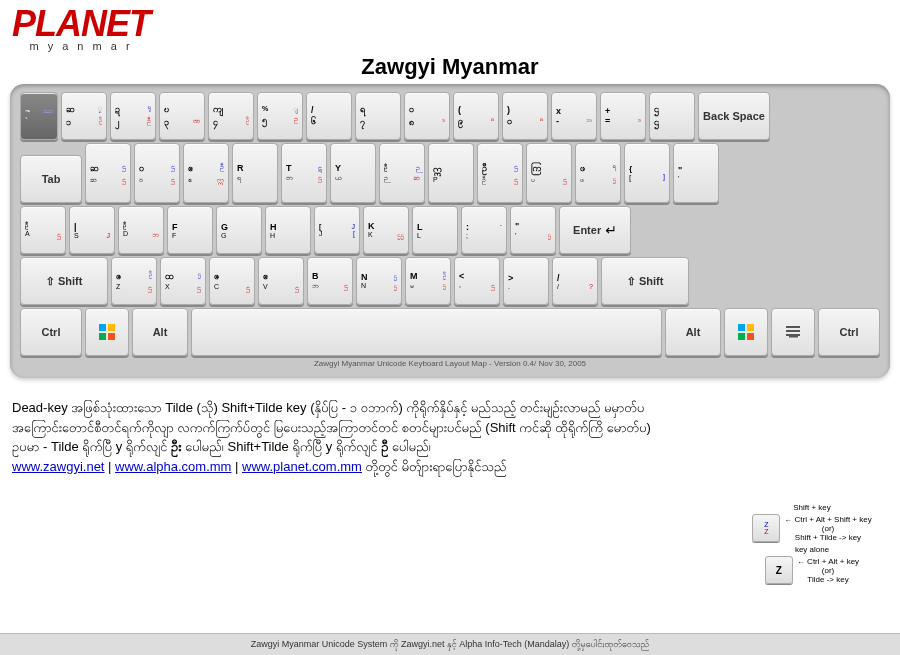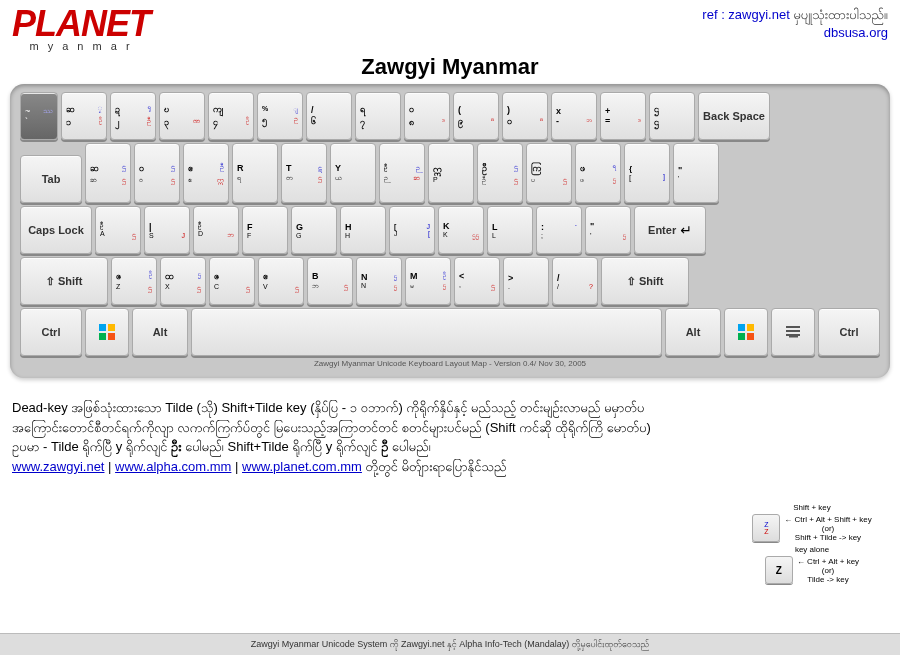--- a/index.html
+++ b/index.html
@@ -154,24 +154,20 @@
     .char-red { color: #cc0000; font-size: 7px; }
   </style>
 </head>
 <body>
 
 <div class="header">
   <div>
     <div class="logo-planet">PLANET</div>
     <div class="logo-myanmar">m y a n m a r</div>
   </div>
-  <div class="ref-text">
-    <div><span class="blue">ref : zawgyi.net</span> မှပျုသုံးထားပါသည်။</div>
-    <div class="blue">dbsusa.org</div>
-  </div>
 </div>
 
 <div class="title-area">
   <h1>Zawgyi Myanmar</h1>
 </div>
 
 <div class="keyboard-wrap">
 
   <div class="key-row">
     <div class="key key-dark" style="width:38px;">
@@ -449,23 +445,20 @@
           <span class="char-blue"></span>
         </div>
       <div class="row-bot">
           <span style="font-size:7px;color:#000;">'</span>
           <span class="char-red"></span>
         </div>
     </div>
   </div>
 
   <div class="key-row">
-    <div class="key key-caps">
-      <div class="key-label-only">Caps Lock</div>
-    </div>
     <div class="key key-std">
       <div class="row-top">
           <span class="char-shift" style="font-size:6px;">ဦ</span>
           <span class="char-blue"></span>
         </div>
       <div class="row-bot">
           <span style="font-size:7px;color:#000;">A</span>
           <span class="char-red">ဌ</span>
         </div>
     </div>

